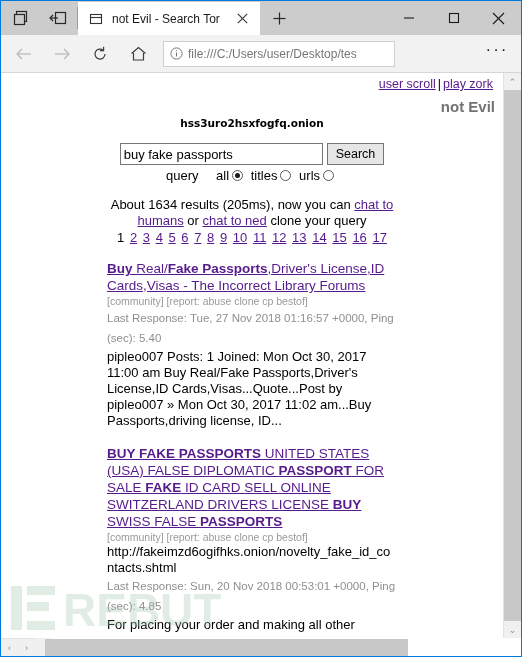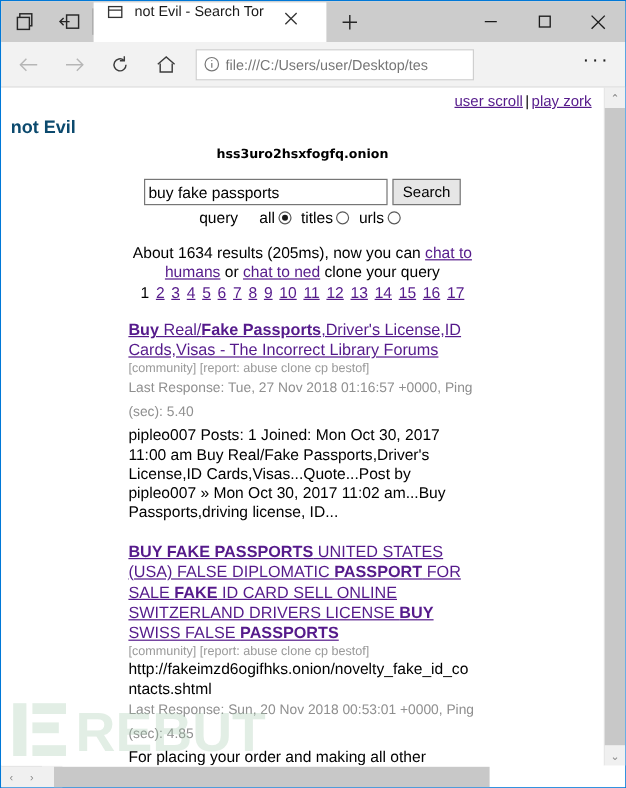--- a/index.html
+++ b/index.html
@@ -46,22 +46,22 @@
   #tabstrip-divider {
     width: 1px;
     height: 22px;
     background: #9a9a9a;
     margin-bottom: 6px;
   }
   .tab {
     height: 33px;
     background: #ffffff;
     display: flex;
-    align-items: flex-start;
-    padding: 0 16px 0 10px;
+    align-items: center;
+    padding: 0 4px 0 10px;
     min-width: 0;
     box-sizing: border-box;
   }
   .tab-favicon {
     width: 16px;
     height: 16px;
     flex: 0 0 16px;
     display: flex;
     align-items: center;
     justify-content: center;
@@ -211,26 +211,26 @@
     padding-right: 2px;
     margin-bottom: 7px;
   }
   #toplinks a {
     color: #551a8b;
     text-decoration: underline;
   }
   #toplinks .sep { color: #000; text-decoration: none; margin: 0 2px; }
 
   #brand {
-    text-align: left;
+    text-align: right;
     font-weight: bold;
     font-size: 15px;
-    color: #0c4a6e;
-    font-family: "Liberation Sans", sans-serif;
-    margin-bottom: 8px;
+    color: #737373;
+    font-family: "Liberation Sans", sans-serif;
+    margin-bottom: 2px;
   }
   #brand-onion {
     text-align: center;
     font-size: 10.5px;
     font-weight: bold;
     color: #000;
     font-family: "DejaVu Sans", sans-serif;
     margin-bottom: 14px;
   }
 
@@ -316,21 +316,21 @@
     margin: 0 auto 16px auto;
   }
   .result-title {
     font-size: 13.5px;
     line-height: 17px;
     color: #551a8b;
     text-decoration: underline;
     display: block;
     margin-bottom: 1px;
   }
-  .result-title b { font-weight: bold; }
+  .result-title b { font-weight: bold; text-decoration: underline; }
   .result-tags {
     font-size: 10.5px;
     color: #9a9a9a;
     line-height: 13px;
     font-family: "Liberation Sans", sans-serif;
   }
   .result-url {
     font-size: 13px;
     line-height: 16px;
     color: #000;

